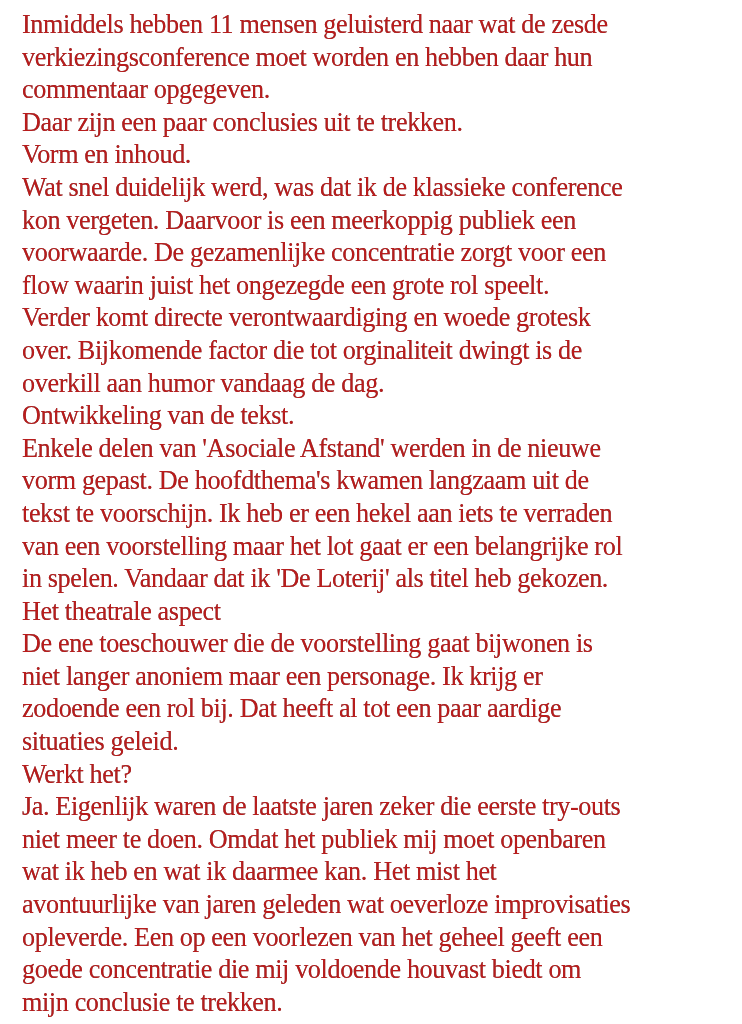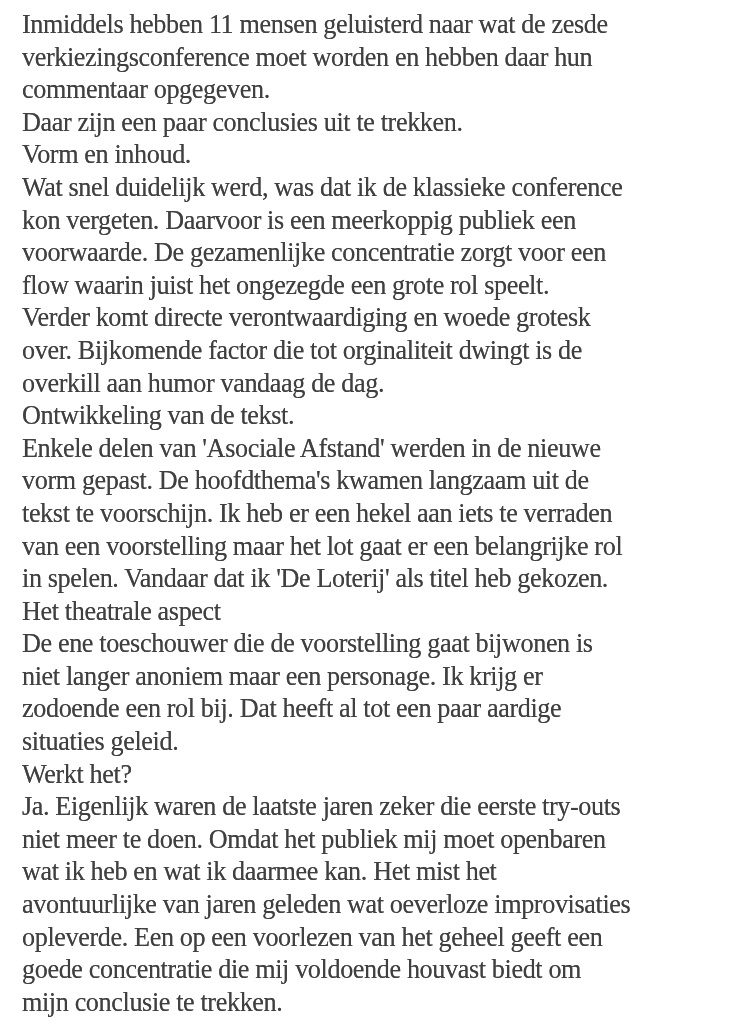--- a/index.html
+++ b/index.html
@@ -11,21 +11,21 @@
     overflow: hidden;
   }
   .page {
     box-sizing: border-box;
     width: 742px;
     height: 1024px;
     background: #ffffff;
     padding: 8px 20px 0 22px;
     font-family: "Liberation Serif", "DejaVu Serif", serif;
     font-size: 27px;
-    color: #404040;
+    color: #b91c1c;
     letter-spacing: -0.4px;
   }
   .line {
     white-space: nowrap;
     line-height: 32.6px;
     height: 32.6px;
     transform: scaleX(0.97);
     transform-origin: left center;
     text-shadow: 0 0 0.4px rgba(0,0,0,0.55);
   }

